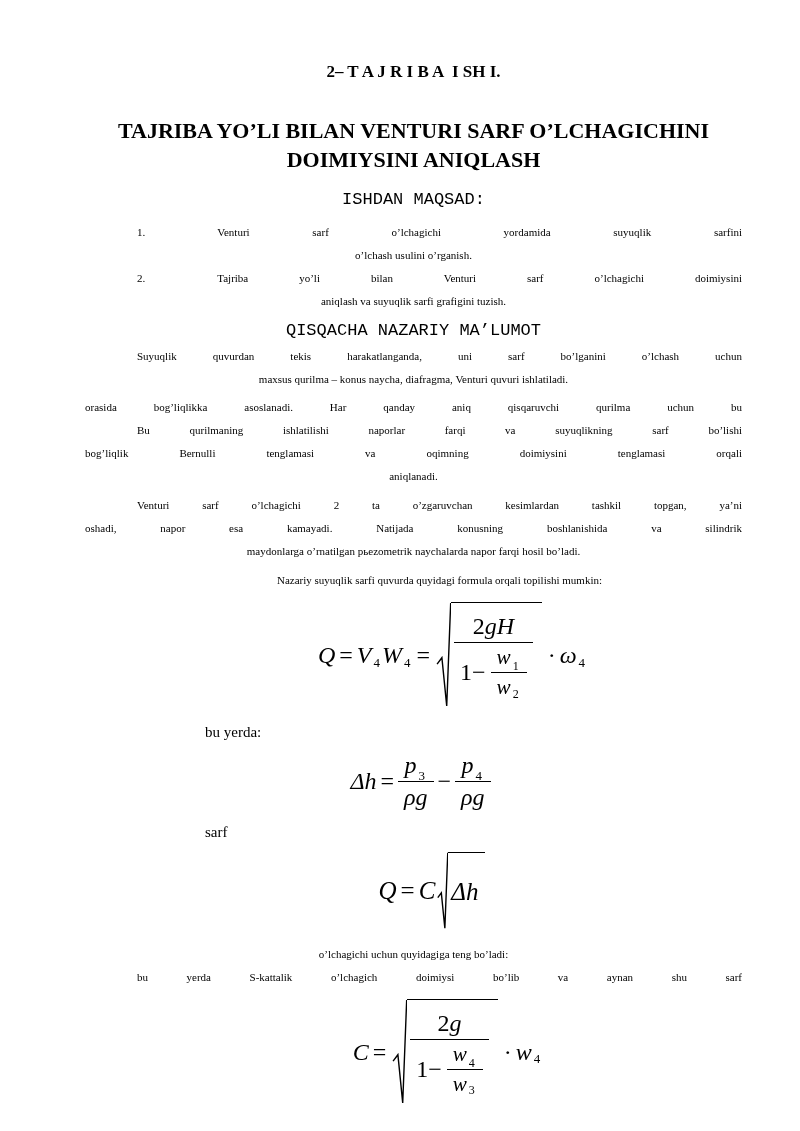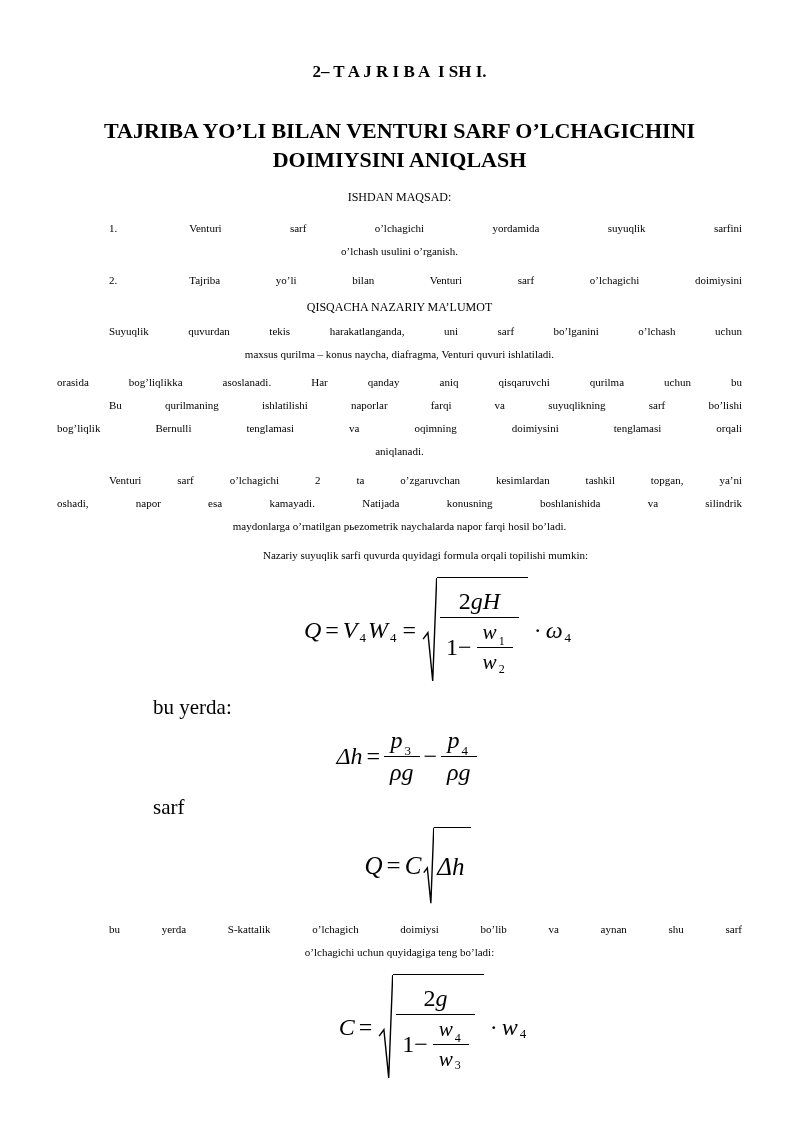--- a/index.html
+++ b/index.html
@@ -7,59 +7,60 @@
     width: 800px; height: 1131px;
     background: #ffffff;
     color: #000000;
     font-family: "Liberation Serif", serif;
     position: relative;
     overflow: hidden;
   }
   .page {
     box-sizing: border-box;
     width: 800px; height: 1131px;
-    padding: 62px 58px 0 57px;
+    padding: 62px 58px 0 85px;
   }
   
   .doc-title {
     text-align: center;
     font-weight: bold;
     font-size: 17px;
     white-space: pre;
   }
   .heading {
     margin-top: 34px;
     text-align: center;
     font-weight: bold;
     font-size: 22px;
     line-height: 29px;
   }
   .center-title {
     margin-top: 16px;
     text-align: center;
-    font-size: 12px;
+    font-size: 17px;
+    font-family: Liberation Mono, monospace;
   }
   .center-title.theory { margin-top: 8px; }
   
   .para { font-size: 11px; line-height: 23px; }
   .line { display: block; }
   .jline { text-align: justify; text-align-last: justify; }
   .lline { text-align: center; }
   .ind { text-indent: 52px; }
   .tab { display: inline-block; width: 72px; }
   .obj1 { margin-top: 12px; }
-  .obj2 { margin-top: 6px; }
+  .obj2 { }
   .p1 { margin-top: 5px; }
   .p2 { margin-top: 5px; }
   .p3 { margin-top: 6px; }
   .p4 { margin-top: 6px; }
   .p5 { margin-top: 12px; }
   .inline-label {
-    font-size: 21px; line-height: 23px;
-    margin-left: 96px;
+    font-size: 15px; line-height: 23px;
+    margin-left: 120px;
   }
   .where-label { margin-top: 12px; }
   .or-label { margin-top: 10px; }
   
   .formula {
     display: flex; justify-content: center; align-items: center;
     font-size: 24px;
     font-family: "Liberation Serif", serif;
   }
   .f-flow { margin-top: 10px; margin-left: 78px; }
@@ -111,20 +112,21 @@
 
   <div class="center-title">ISHDAN MAQSAD:</div>
 
   <div class="para obj1">
     <span class="line jline ind"><span>1.</span><span class="tab"></span><span>Venturi sarf o’lchagichi yordamida suyuqlik sarfini</span></span>
     <span class="line lline">o’lchash usulini o’rganish.</span>
   </div>
 
   <div class="para obj2">
     <span class="line jline ind"><span>2.</span><span class="tab"></span><span>Tajriba yo’li bilan Venturi sarf o’lchagichi doimiysini</span></span>
+    <span class="line lline">aniqlash va suyuqlik sarfi grafigini tuzish.</span>
   </div>
 
   <div class="center-title theory">QISQACHA NAZARIY MA’LUMOT</div>
 
   <div class="para p1">
     <span class="line jline ind">Suyuqlik quvurdan tekis harakatlanganda, uni sarf bo’lganini o’lchash uchun</span>
     <span class="line lline">maxsus qurilma – konus naycha, diafragma, Venturi quvuri ishlatiladi.</span>
   </div>
 
   <div class="para p2">
@@ -219,22 +221,22 @@
           <path d="M1 58 L5.5 52 L10 97 L13.7 1" fill="none" stroke="#000" stroke-width="1.4" vector-effect="non-scaling-stroke"></path>
         </svg>
       </span>
       <span class="body">
           <span class="it">Δh</span>
         </span>
     </span>
   </div>
 
   <div class="para p5">
+    <span class="line lline">o’lchagichi uchun quyidagiga teng bo’ladi:</span>
     <span class="line jline ind">bu yerda S-kattalik o’lchagich doimiysi bo’lib va aynan shu sarf</span>
-    <span class="line lline">o’lchagichi uchun quyidagiga teng bo’ladi:</span>
   </div>
 
   <div class="formula f-const">
     <span class="it">C</span>
     <span class="op">=</span>
     <span class="sqrt">
       <span class="sign">
         <svg viewBox="0 0 14 100" preserveAspectRatio="none" aria-hidden="true">
           <path d="M1 58 L5.5 52 L10 97 L13.7 1" fill="none" stroke="#000" stroke-width="1.4" vector-effect="non-scaling-stroke"></path>
         </svg>

